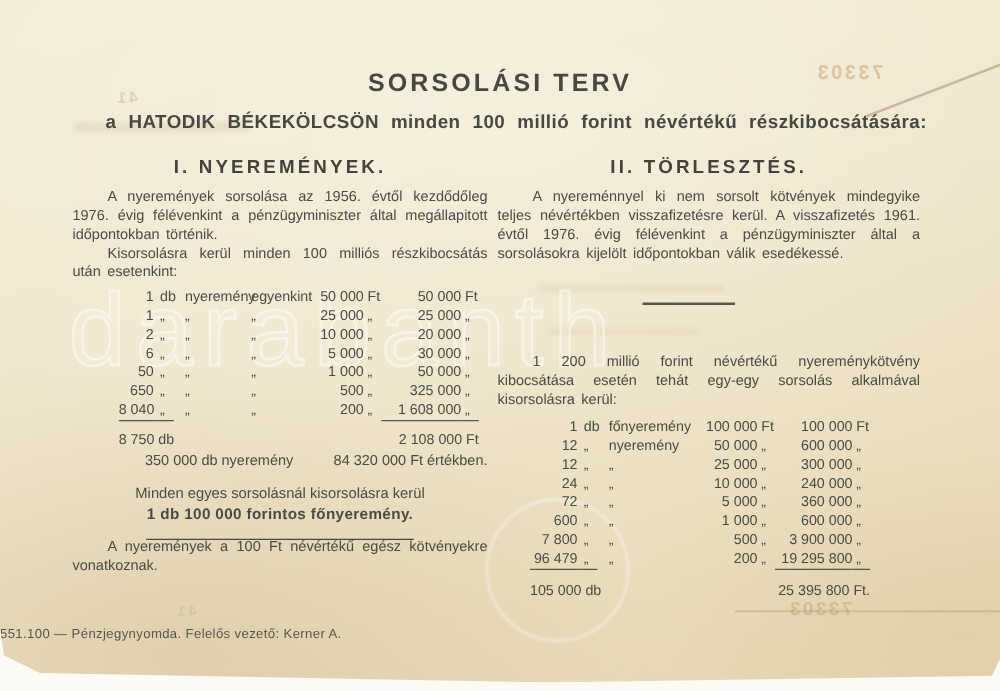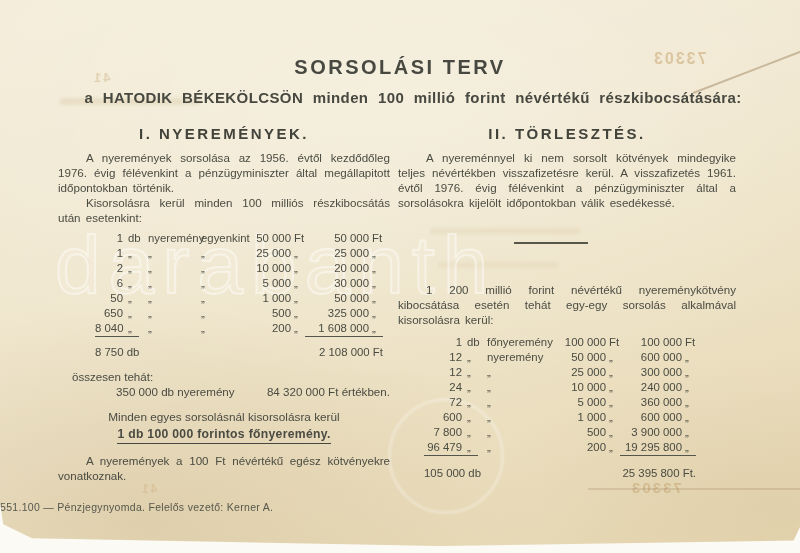--- a/index.html
+++ b/index.html
@@ -49,21 +49,21 @@
   .t-row.last .c-qty,.t-row.last .c-du{border-bottom:1.4px solid #54554c;}
   .t-row.last .c-tot,.t-row.last .c-tu{border-bottom:1.4px solid #54554c;}
   .t-total{display:flex;justify-content:space-between;padding-top:2px;font-size:11.4px;}
 
   
   .sum-label{margin-top:10px;padding-left:14px;font-size:11.6px;}
   .sum-row{margin-top:2px;display:flex;justify-content:space-between;
     padding-left:58px;font-size:11.6px;}
   .hl-1{margin-top:12px;text-align:center;font-size:11.8px;}
   .hl-2{margin-top:3px;text-align:center;font-size:12.2px;font-weight:bold;}
-  .hl-2 span{border-bottom:1.6px solid #474840;padding-bottom:2px;letter-spacing:0.3px;}
+  .hl-2 span{border-bottom:1.6px solid #474840;padding-bottom:13px;letter-spacing:0.3px;}
 
   
   .divider{width:74px;height:1.6px;background:#565749;margin:32px 0 0 116px;}
   .r-para2{margin-top:38px;}
 
   
   .footer{position:absolute;left:0;top:501px;width:100%;text-align:left;
     font-size:10.5px;letter-spacing:0.3px;color:#56574d;}
 
   
@@ -185,21 +185,20 @@
               <span class="c-vu">„</span>
               <span class="c-tot">1 608 000</span>
               <span class="c-tu">„</span>
             </div>
           </div>
         <div class="ptable ptable-l t-total">
           <span>8 750 db</span>
           <span>2 108 000 Ft</span>
         </div>
 
-        <div class="sum-label ink">összesen tehát:</div>
         <div class="sum-row ink">
           <span>350 000 db nyeremény</span>
           <span>84 320 000 Ft értékben.</span>
         </div>
 
         <div class="hl-1 ink">Minden egyes sorsolásnál kisorsolásra kerül</div>
         <div class="hl-2 ink">
           <span>1 db 100 000 forintos főnyeremény.</span>
         </div>
 

